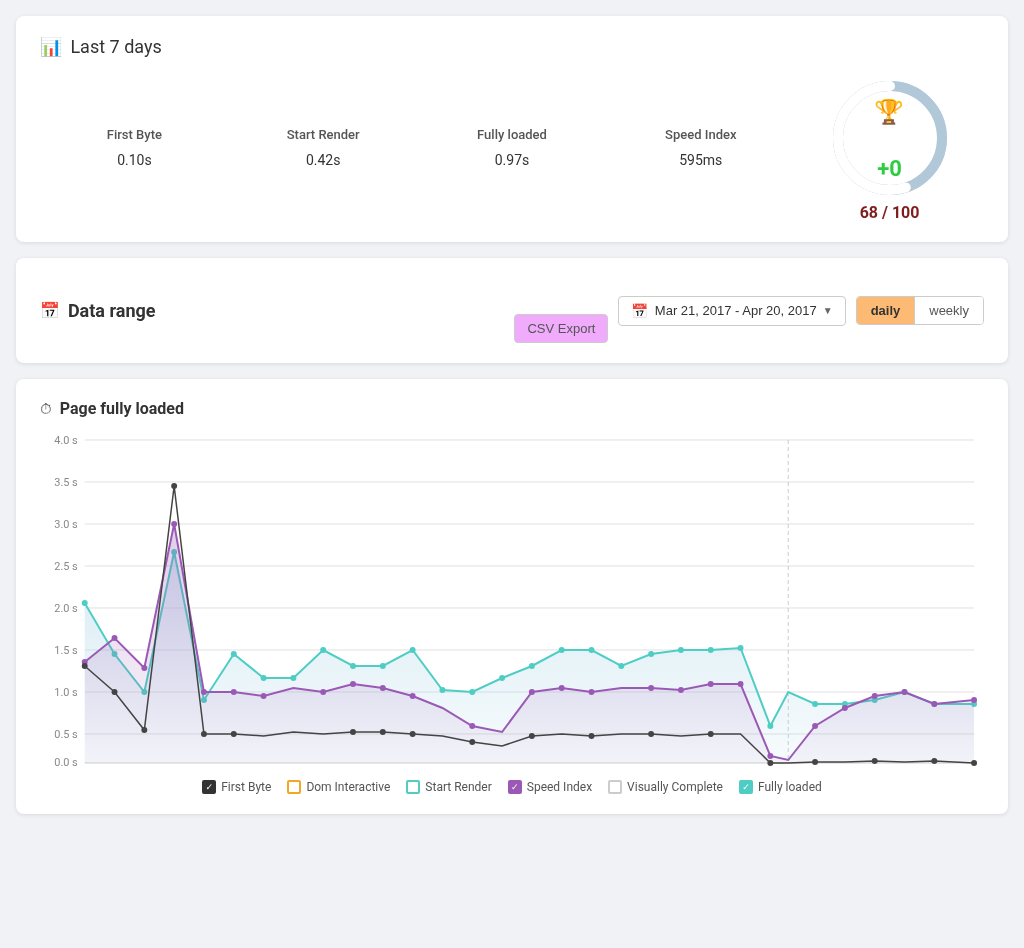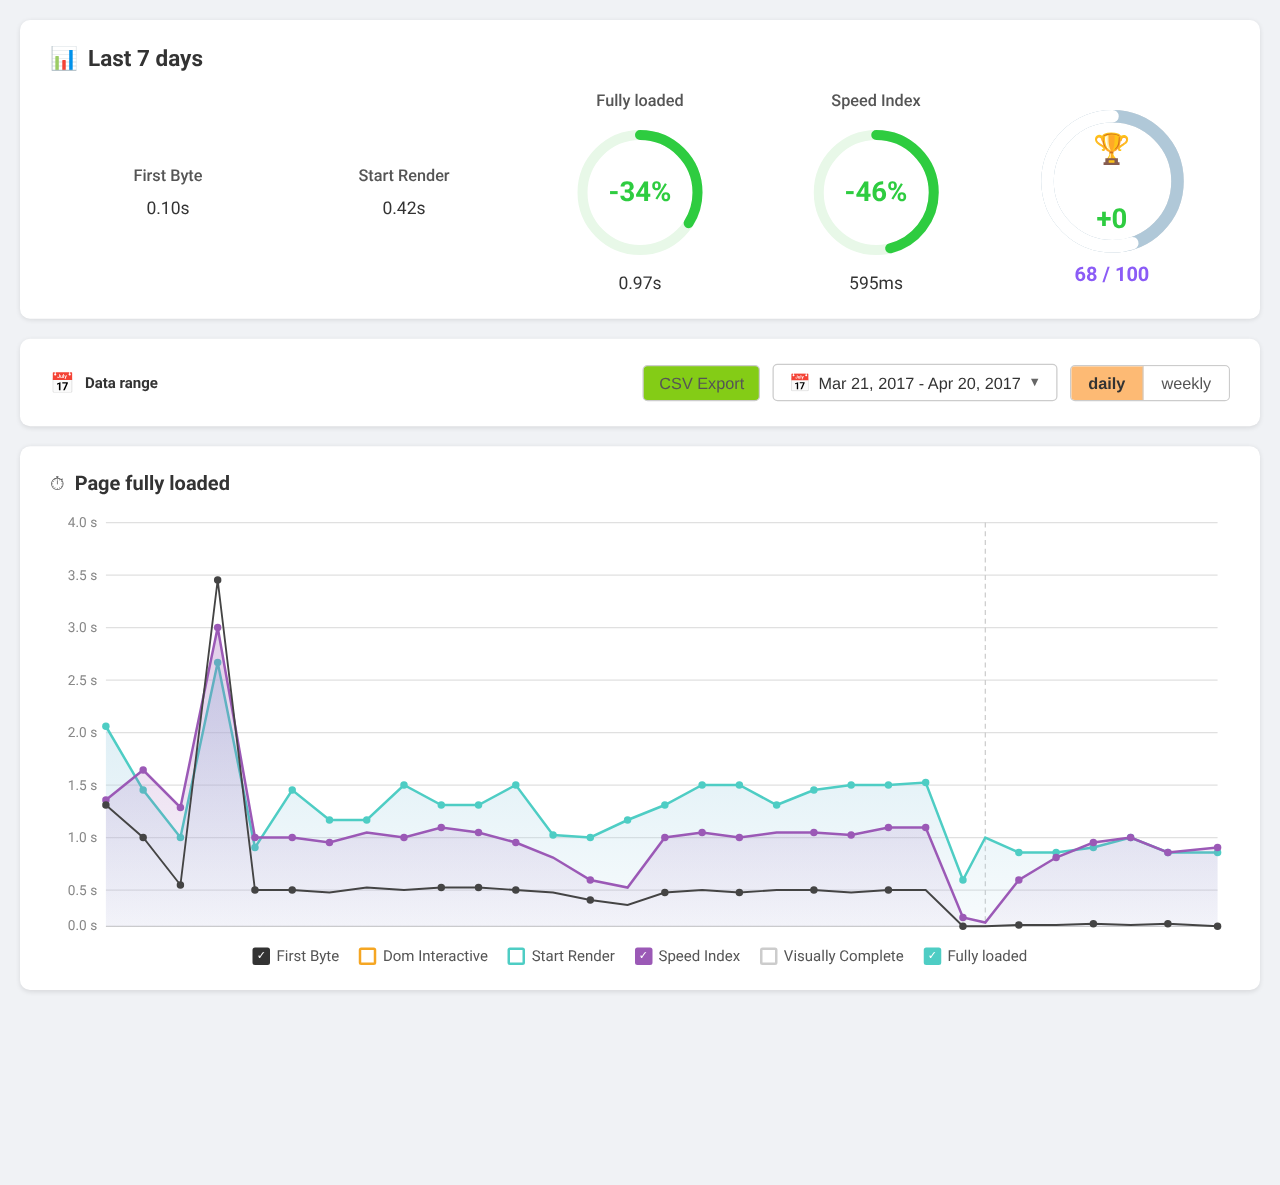--- a/index.html
+++ b/index.html
@@ -24,21 +24,21 @@
       align-items: center;
       margin-bottom: 16px;
     }
     .stats-header-icon {
       margin-right: 8px;
       font-size: 18px;
       color: #555;
     }
     .stats-header-title {
       font-size: 18px;
-      font-weight: 700;
+      font-weight: 400;
       color: #333;
     }
 
     .stats-row {
       display: flex;
       align-items: center;
       justify-content: space-between;
     }
 
     .stat-item {
@@ -110,57 +110,58 @@
       bottom: 22px;
       left: 50%;
       transform: translateX(-50%);
       font-size: 22px;
       font-weight: 700;
       color: #2ecc40;
     }
     .score-label {
       font-size: 16px;
       font-weight: 700;
-      color: #8b5cf6;
+      color: #7f1d1d;
       margin-top: -4px;
     }
 
     
     .data-range-row {
       display: flex;
       align-items: center;
       justify-content: space-between;
     }
     .data-range-left {
       display: flex;
       align-items: center;
     }
     .data-range-icon {
       margin-right: 8px;
       font-size: 16px;
       color: #555;
     }
     .data-range-title {
-      font-size: 12px;
+      font-size: 18px;
       font-weight: 700;
       color: #333;
     }
     .data-range-controls {
       display: flex;
       align-items: center;
       gap: 10px;
     }
     .btn-csv {
       border: 1px solid #ccc;
-      background: #84cc16;
+      background: #f0abfc;
       border-radius: 4px;
       padding: 6px 12px;
       font-size: 13px;
       cursor: pointer;
       color: #555;
+      margin-top: 36px;
     }
     .btn-date {
       border: 1px solid #ccc;
       background: #fff;
       border-radius: 4px;
       padding: 6px 12px;
       font-size: 13px;
       cursor: pointer;
       color: #333;
       display: flex;
@@ -273,39 +274,25 @@
       <div class="stat-value">0.10s</div>
     </div>
 
     <div class="stat-item">
       <div class="stat-label">Start Render</div>
       <div class="stat-value">0.42s</div>
     </div>
 
     <div class="stat-item">
       <div class="stat-label">Fully loaded</div>
-      <div class="circle-wrap">
-        <svg width="110" height="110" viewBox="0 0 110 110">
-          <circle cx="55" cy="55" r="46" fill="none" stroke="#e8f8e8" stroke-width="8"></circle>
-          <circle cx="55" cy="55" r="46" fill="none" stroke="#2ecc40" stroke-width="8" stroke-dasharray="289" stroke-dashoffset="191" stroke-linecap="round"></circle>
-        </svg>
-        <span class="circle-text">-34%</span>
-      </div>
       <div class="stat-value">0.97s</div>
     </div>
 
     <div class="stat-item">
       <div class="stat-label">Speed Index</div>
-      <div class="circle-wrap">
-        <svg width="110" height="110" viewBox="0 0 110 110">
-          <circle cx="55" cy="55" r="46" fill="none" stroke="#e8f8e8" stroke-width="8"></circle>
-          <circle cx="55" cy="55" r="46" fill="none" stroke="#2ecc40" stroke-width="8" stroke-dasharray="289" stroke-dashoffset="156" stroke-linecap="round"></circle>
-        </svg>
-        <span class="circle-text">-46%</span>
-      </div>
       <div class="stat-value">595ms</div>
     </div>
 
     <div class="score-wrap">
       <div class="donut-wrap">
         <svg width="130" height="130" viewBox="0 0 130 130">
 
           <circle cx="65" cy="65" r="52" fill="none" stroke="#e0e0e0" stroke-width="10"></circle>
           <circle cx="65" cy="65" r="52" fill="none" stroke="#b0c8d8" stroke-width="10" stroke-dasharray="327" stroke-dashoffset="0" stroke-linecap="round"></circle>
 

